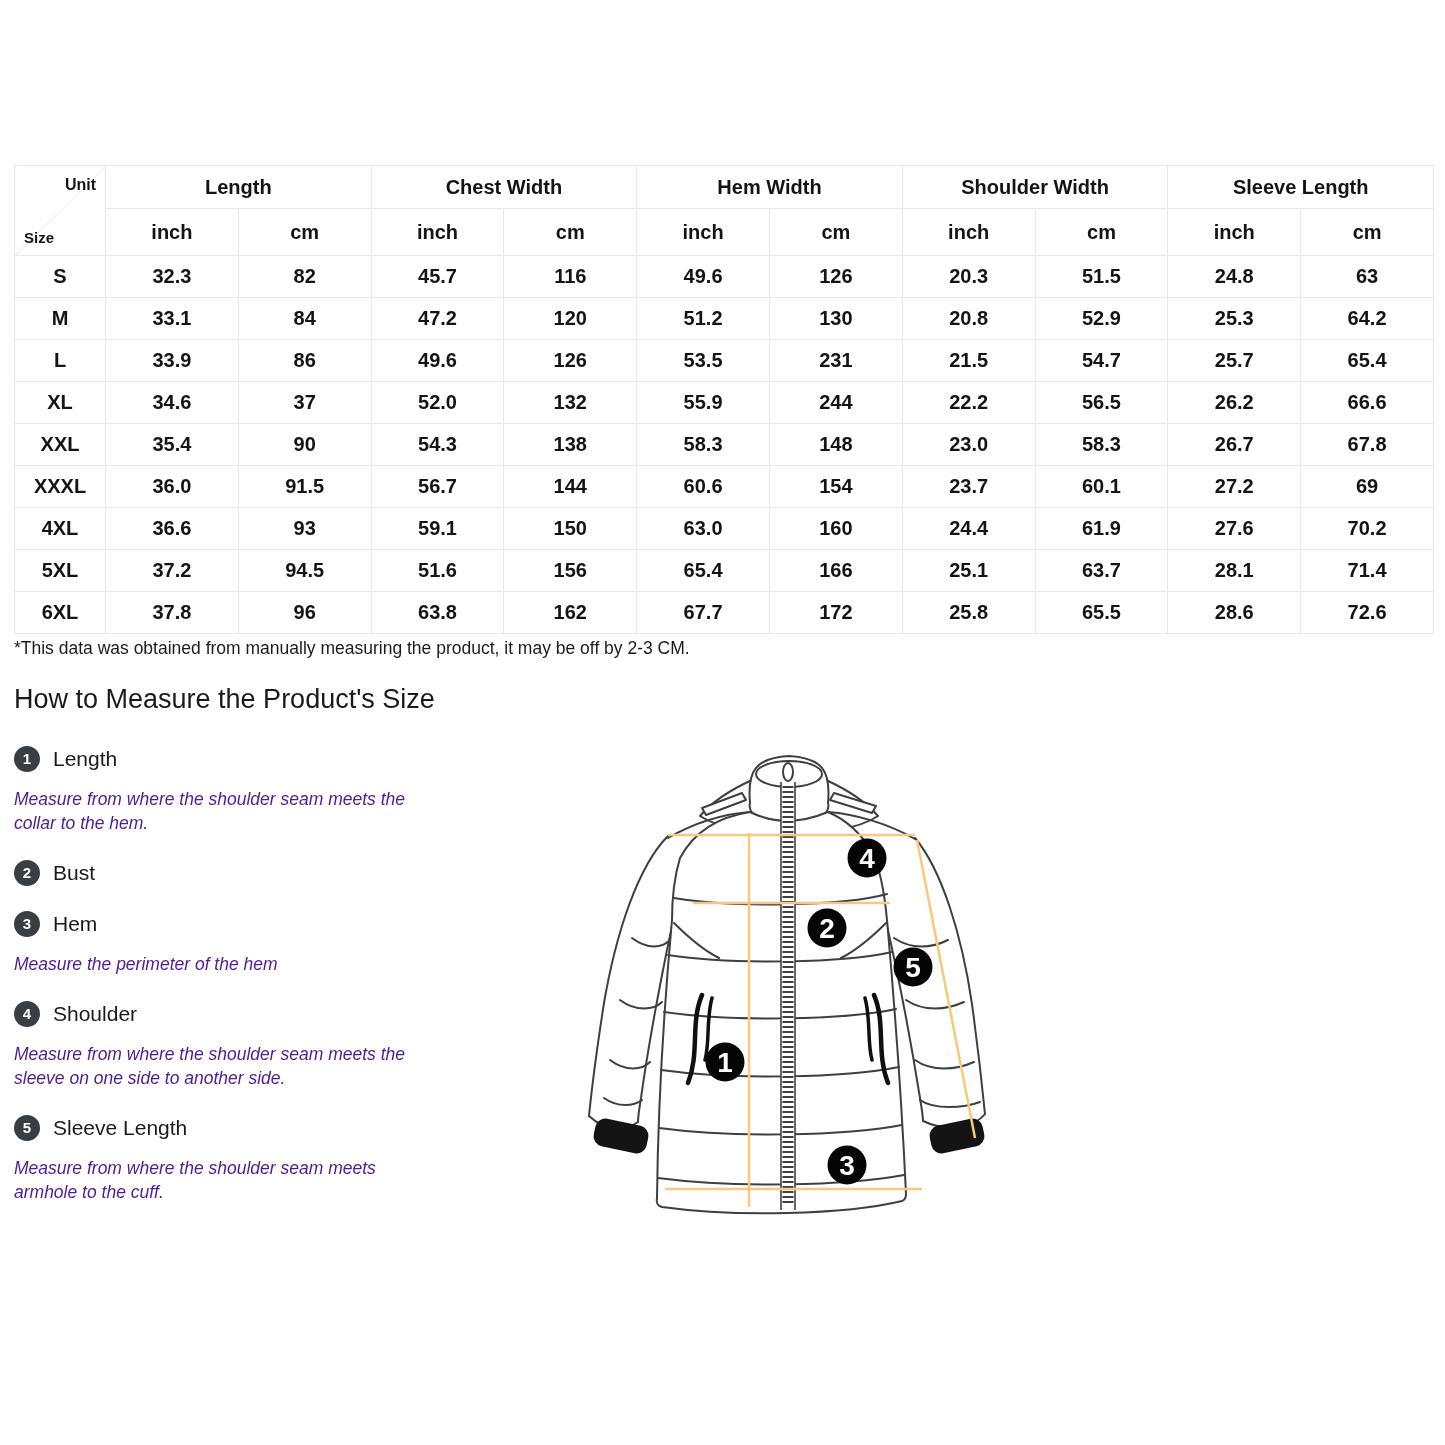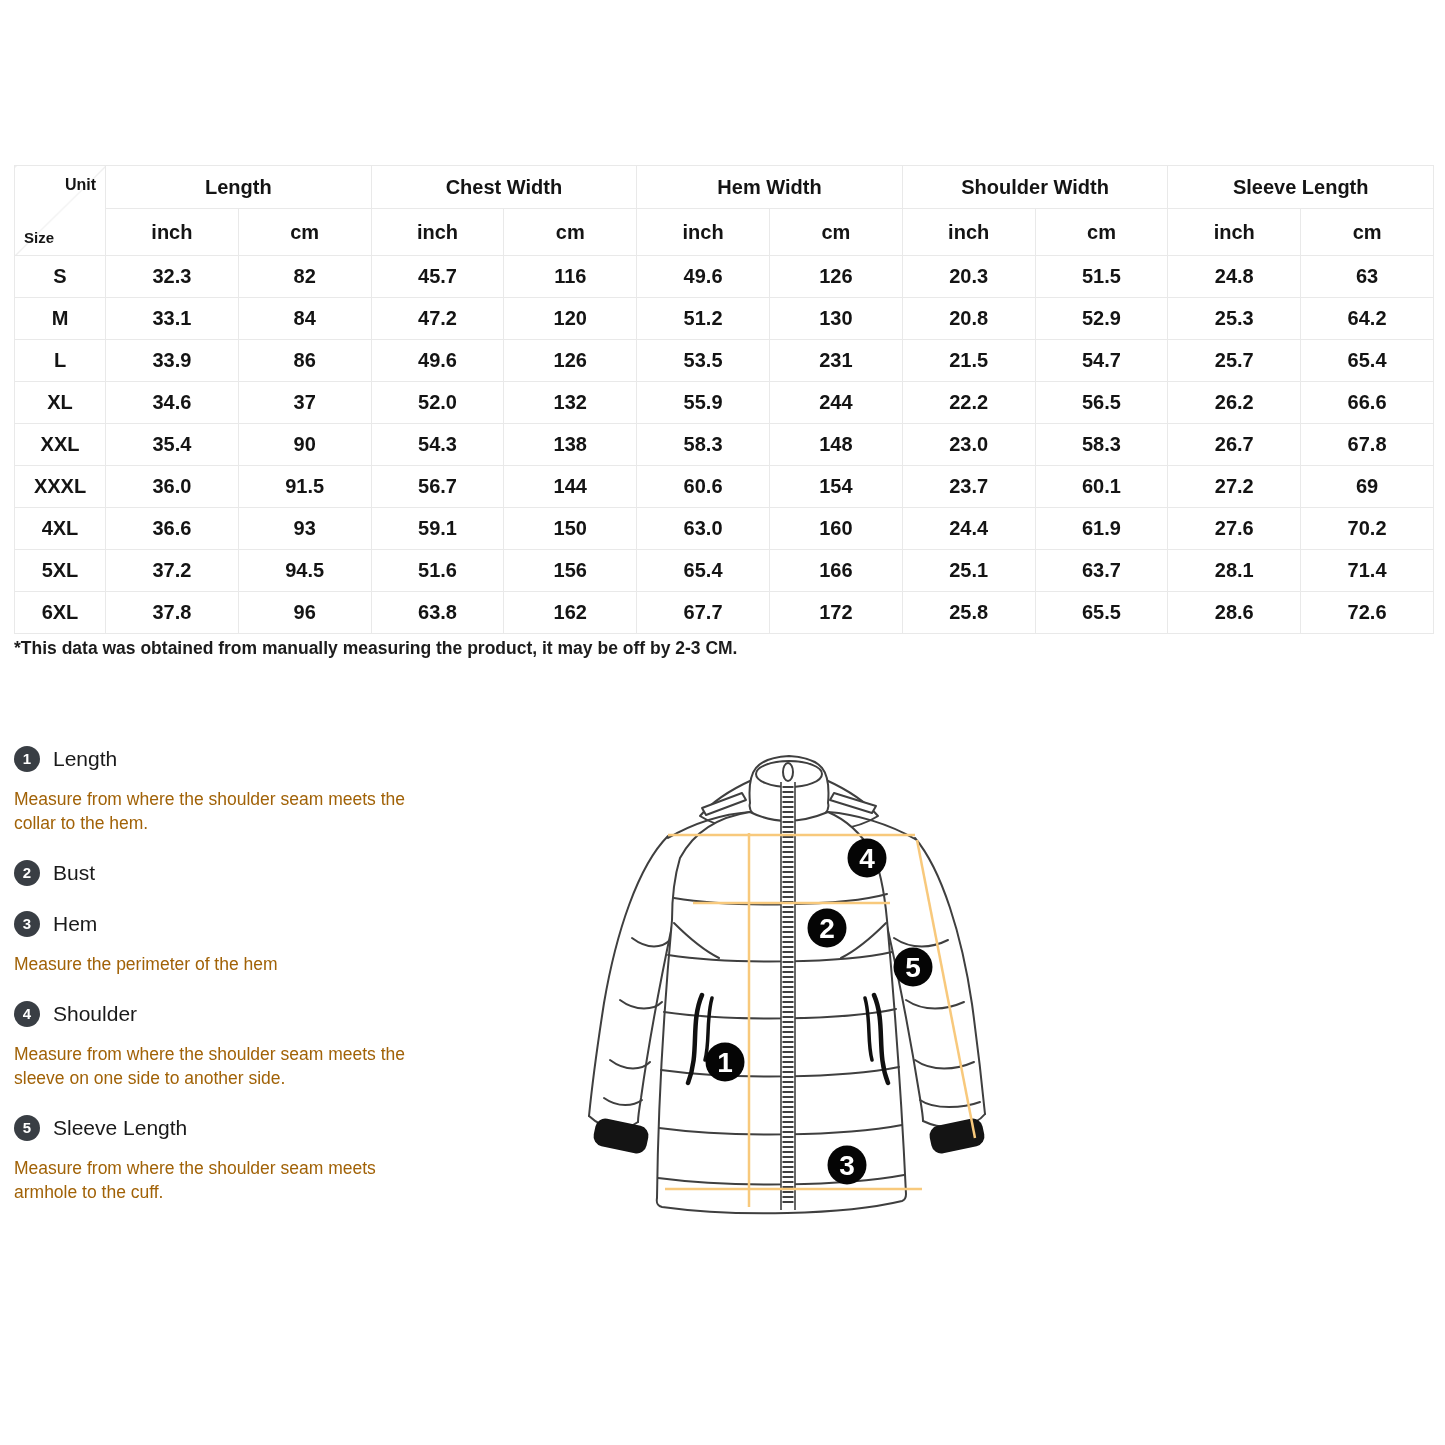--- a/index.html
+++ b/index.html
@@ -10,30 +10,30 @@
   table.size-table{position:absolute;top:165px;left:14px;width:1420px;border-collapse:collapse;table-layout:fixed;background:#fff;}
   .size-table th,.size-table td{border:1px solid #e9e9e9;text-align:center;vertical-align:middle;padding:0;font-size:20px;font-weight:700;color:#141414;}
   .size-table thead tr.group-row th{height:42px;}
   .size-table thead tr.unit-row th{height:46px;}
   .size-table tbody th,.size-table tbody td{height:41px;}
   th.corner{position:relative;background:linear-gradient(to bottom right,#fff 49.55%,#dedede 50%,#fff 50.45%);}
   th.corner .unit{position:absolute;top:10px;right:9px;font-weight:600;font-size:16px;}
   th.corner .size{position:absolute;bottom:9px;left:9px;font-weight:600;font-size:15px;}
 
   
-  .footnote{position:absolute;top:638px;left:14px;margin:0;font-size:17.5px;font-weight:700;color:#1c1c1c;}
+  .footnote{position:absolute;top:638px;left:14px;margin:0;font-size:17.5px;font-weight:400;color:#1c1c1c;}
   .howto{position:absolute;top:684px;left:14px;margin:0;font-size:27px;font-weight:400;color:#1a1a1a;}
 
   
   .sections{position:absolute;top:745px;left:14px;width:545px;}
   .sec-head{display:flex;align-items:center;gap:13px;margin-top:24px;height:27px;}
   .sec-head.first{margin-top:0;}
   .badge{width:26px;height:26px;border-radius:50%;background:#393e44;color:#fff;font-size:15px;font-weight:700;display:flex;align-items:center;justify-content:center;flex:0 0 26px;}
   .sec-title{font-size:21px;color:#1a1a1a;}
-  .sec-desc{margin:15px 0 0 0;font-size:17.5px;line-height:24px;color:#a16207;white-space:pre-line;}
+  .sec-desc{margin:15px 0 0 0;font-size:17.5px;line-height:24px;color:#4c1d95;white-space:pre-line;font-style:italic;}
 
   
   .jacket{position:absolute;left:584px;top:748px;width:410px;height:470px;}
   .jacket svg{display:block;width:100%;height:100%;}
   .ln{fill:none;stroke:#3f3f3f;stroke-width:2;stroke-linecap:round;stroke-linejoin:round;}
   .fillw{fill:#ffffff;stroke:#3f3f3f;stroke-width:2;stroke-linejoin:round;}
   .cord{fill:none;stroke:#101010;stroke-width:4.5;stroke-linecap:round;}
   .cord2{fill:none;stroke:#101010;stroke-width:3.5;stroke-linecap:round;}
   .guide{fill:none;stroke:#F8C97C;stroke-width:2.5;}
   .marker-circle{fill:#050505;}
@@ -198,20 +198,21 @@
         <td>172</td>
         <td>25.8</td>
         <td>65.5</td>
         <td>28.6</td>
         <td>72.6</td>
       </tr>
     </tbody>
   </table>
 
   <p class="footnote">*This data was obtained from manually measuring the product, it may be off by 2-3 CM.</p>
+  <h1 class="howto">How to Measure the Product's Size</h1>
 
   <div class="sections">
     <div class="sec-head first">
       <span class="badge">1</span>
       <span class="sec-title">Length</span>
     </div>
     <p class="sec-desc">Measure from where the shoulder seam meets the
 collar to the hem.</p>
 
     <div class="sec-head">

